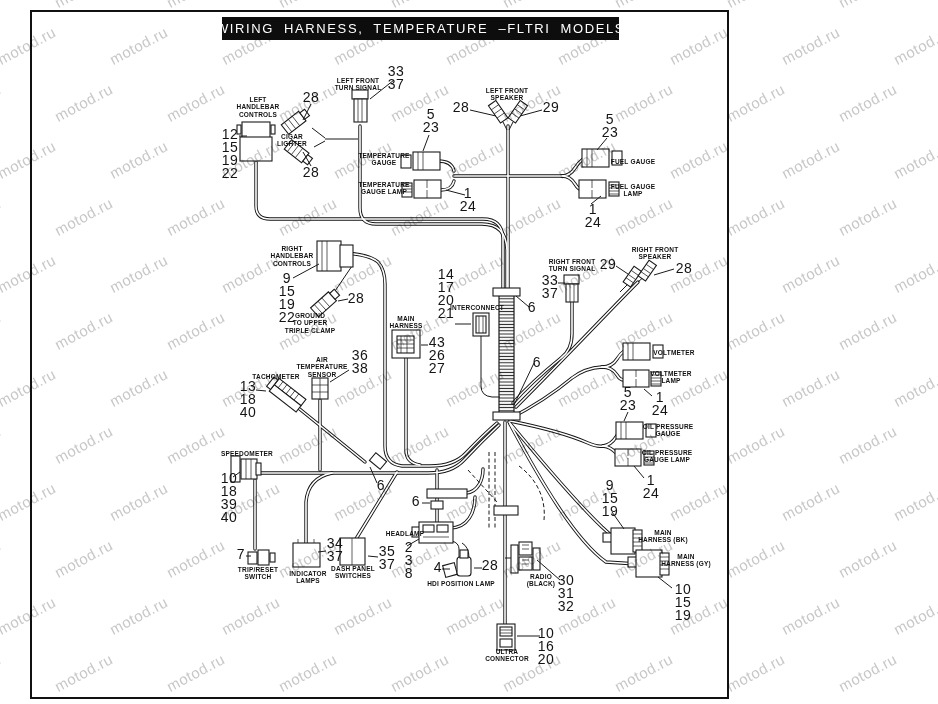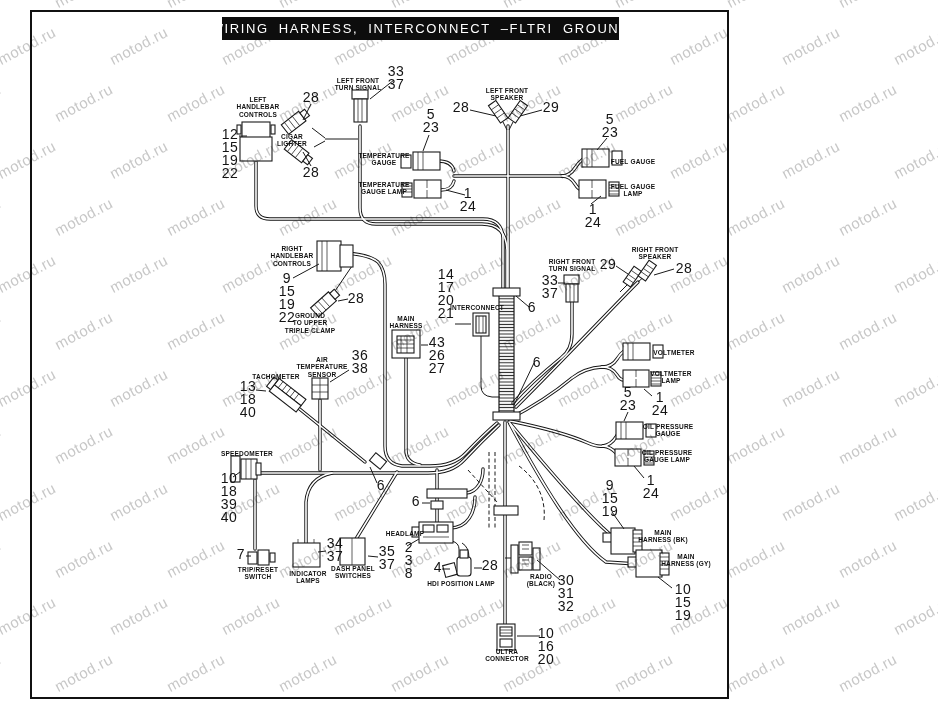--- a/index.html
+++ b/index.html
@@ -41,21 +41,21 @@
   .w{fill:none;stroke:#1a1a1a;stroke-width:1;}
   .c{fill:#ffffff;stroke:#1a1a1a;stroke-width:1.1;}
   .h{fill:none;stroke:#1a1a1a;stroke-width:.7;}
   .dash{fill:none;stroke:#1a1a1a;stroke-width:1;stroke-dasharray:4 2.5;}
 </style>
 </head>
 <body>
 
 <div id="frame"></div>
 
-<div id="titlebar">WIRING HARNESS,  INTERCONNECT  –FLTRI GROUND</div>
+<div id="titlebar">WIRING HARNESS,  TEMPERATURE  –FLTRI MODELS</div>
 
 <svg id="wires" width="938" height="704" viewBox="0 0 938 704">
   <defs>
     <pattern id="hatchH" width="4" height="3.2" patternUnits="userSpaceOnUse">
       <path d="M0,1.2 H4" stroke="#1a1a1a" stroke-width="1" fill="none"></path>
     </pattern>
   </defs>
 
   <g id="tubes">
     <path class="t" d="M508,126 L508,293"></path>

